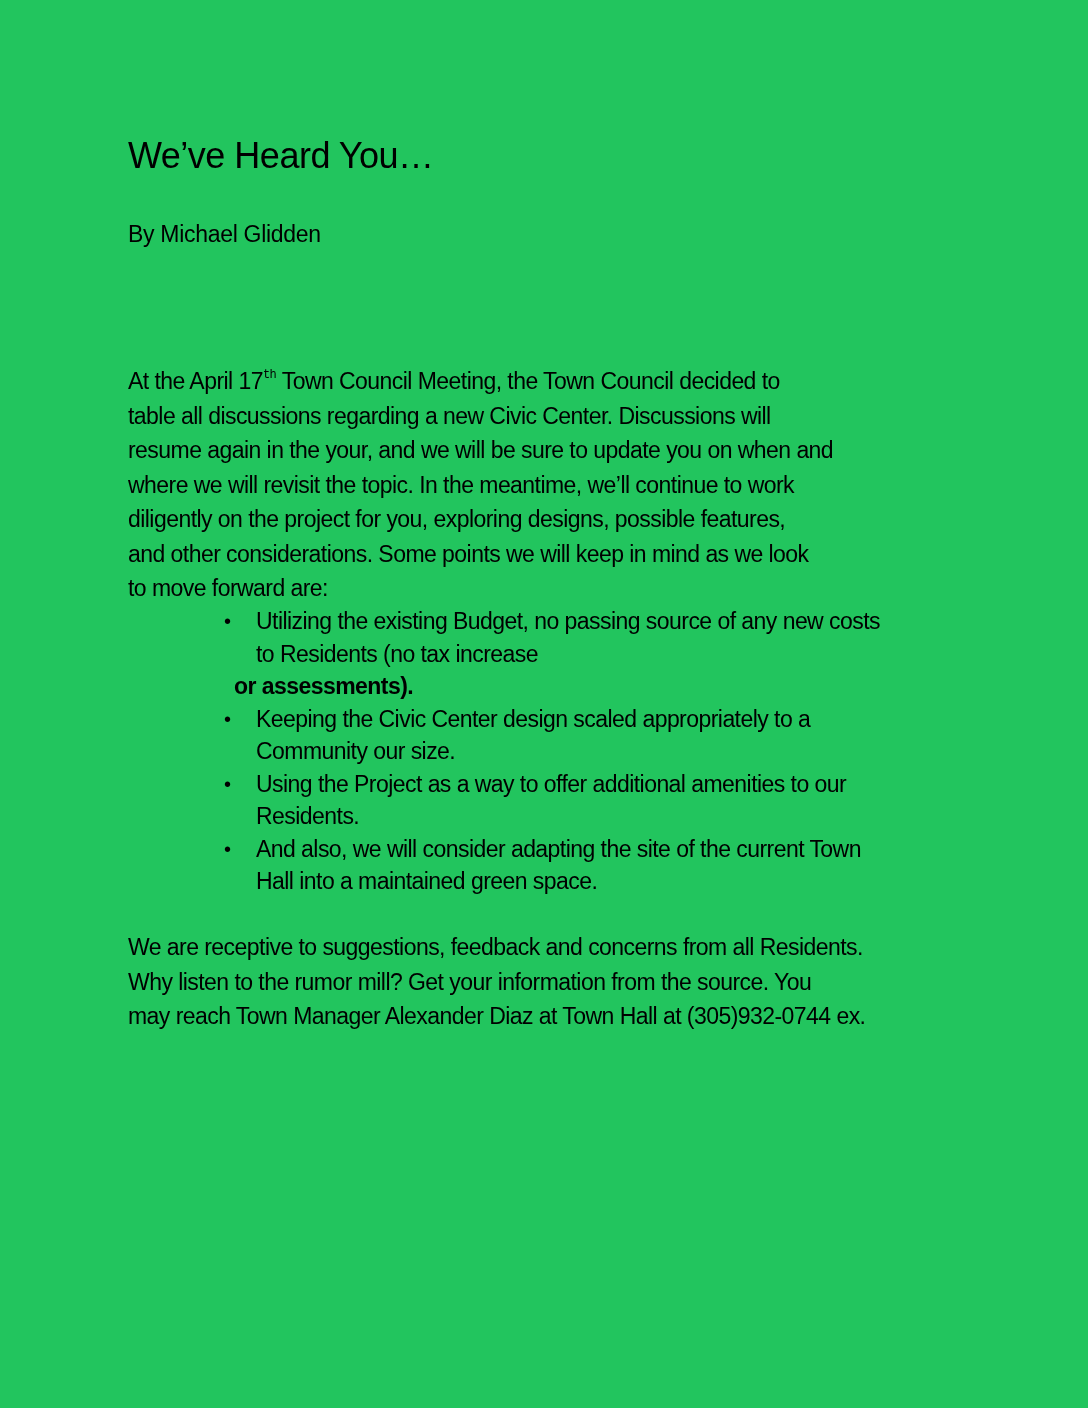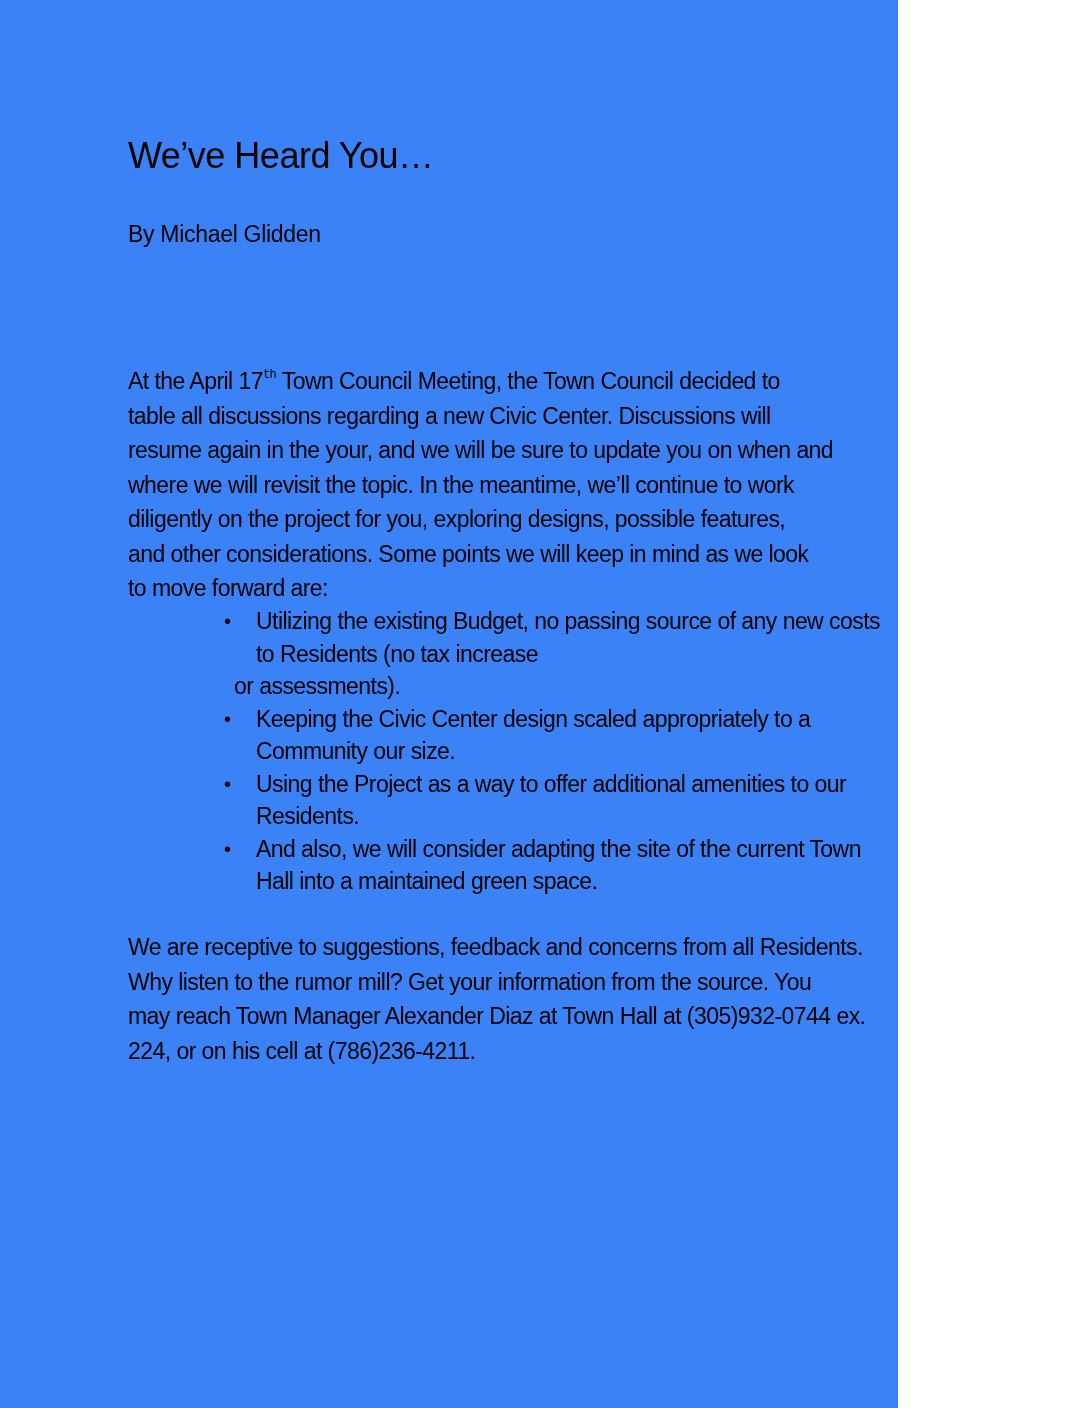--- a/index.html
+++ b/index.html
@@ -11,22 +11,22 @@
       width: 1088px;
       height: 1408px;
       position: relative;
       overflow: hidden;
       font-family: "Liberation Sans", "DejaVu Sans", sans-serif;
       color: #000000;
     }
     .page {
       position: absolute;
       left: 0; top: 0;
-      width: 898px; height: 1408px;
-      background: #3b82f6;
+      width: 1088px; height: 1408px;
+      background: #22c55e;
     }
     .title {
       position: absolute;
       left: 128px;
       top: 134px;
       font-size: 36px;
       line-height: 44px;
       font-weight: normal;
       margin: 0;
       letter-spacing: -0.5px;
@@ -83,20 +83,21 @@
       font-size: 20px;
     }
     .bullet-cont {
       display: block;
       white-space: nowrap;
     }
     .dangling {
       display: block;
       padding-left: 106px;
       white-space: nowrap;
+      font-weight: bold;
     }
   </style>
 </head>
 <body>
 
 <div class="page">
 
   <h1 class="title">We’ve Heard You…</h1>
 
   <p class="byline">By Michael Glidden</p>
@@ -134,16 +135,15 @@
       <span class="bullet-dot">•</span>
       <span class="bullet-cont">And also, we will consider adapting the site of the current Town</span>
       <span class="bullet-cont">Hall into a maintained green space.</span>
     </li>
   </ul>
 
   <p class="body-text para2">
     <span class="line">We are receptive to suggestions, feedback and concerns from all Residents.</span>
     <span class="line">Why listen to the rumor mill? Get your information from the source.  You</span>
     <span class="line">may reach Town Manager Alexander Diaz at Town Hall at (305)932-0744 ex.</span>
-    <span class="line">224, or on his cell at (786)236-4211.</span>
   </p>
 
 </div>
 
 </body></html>

